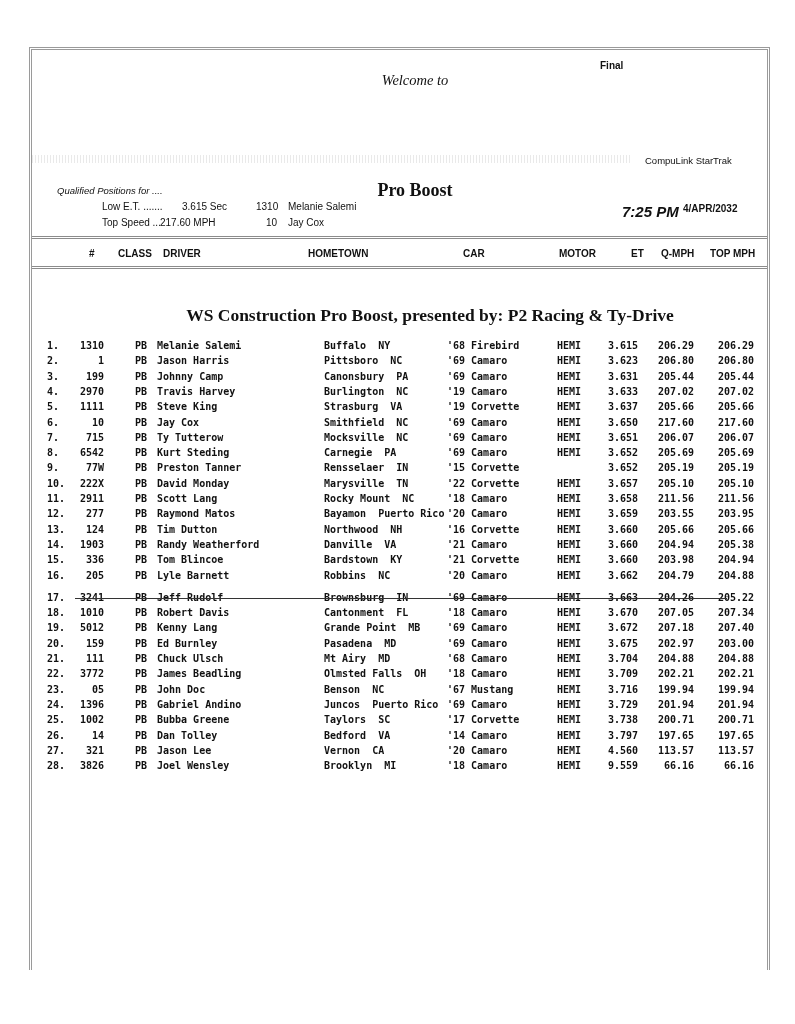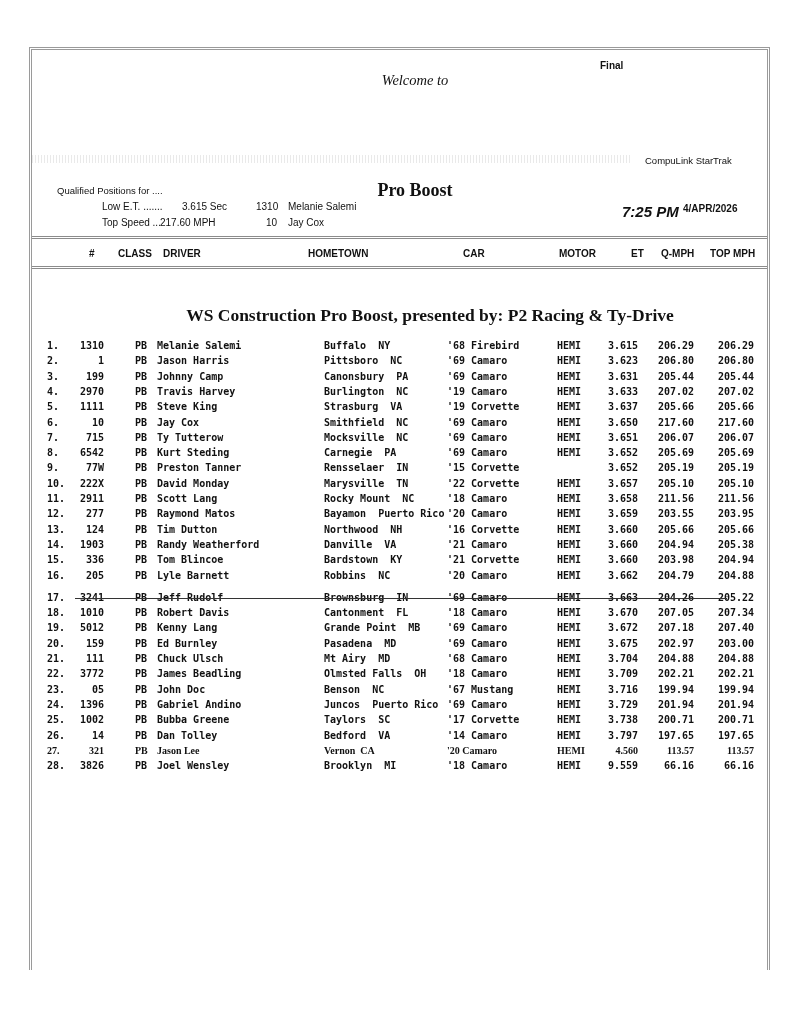--- a/index.html
+++ b/index.html
@@ -12,21 +12,21 @@
   .serif { font-family:"Liberation Serif", "DejaVu Serif", serif; }
   .sans { font-family:"Liberation Sans", "DejaVu Sans", sans-serif; }
   .mono { font-family:"DejaVu Sans Mono", "Liberation Mono", monospace; }
   .final { position:absolute; left:600px; top:60px; font-size:10px; font-weight:bold; }
   .welcome { position:absolute; left:290px; top:72px; width:250px; text-align:center; font-style:italic; font-size:14.5px; line-height:17px; }
   .welcome div { white-space:nowrap; }
   .dither { position:absolute; left:32px; top:155px; width:600px; height:8px;
     background-image:repeating-linear-gradient(90deg, #d8d8d8 0 1px, transparent 1px 3px);
     opacity:0.55; }
   .compulink { position:absolute; left:645px; top:155px; font-size:9.5px; }
-  .qual-label { position:absolute; left:57px; top:185px; font-size:9.5px; }
+  .qual-label { position:absolute; left:57px; top:185px; font-size:9.5px;font-style:italic; }
   .qual-row { position:absolute; left:78px; font-size:10px; white-space:nowrap;padding-left:24px; }
   .qual-row span { display:inline-block; }
   .class-title { position:absolute; left:310px; top:180px; width:210px; text-align:center; font-weight:bold; font-size:18px; }
   .time { position:absolute; left:622px; top:203px; font-size:15px; font-weight:bold;font-style:italic; }
   .date { position:absolute; left:683px; top:203px; font-size:10px; font-weight:bold; }
   .hline { position:absolute; left:32px; width:735px; height:0; border-top:3px double #8c8c8c; }
   .colhead { position:absolute; top:248px; font-size:10px; font-weight:bold; white-space:nowrap; }
   .event-title { position:absolute; left:150px; top:305px; width:560px; text-align:center; font-weight:bold; font-size:17.5px; white-space:nowrap; }
   .row { position:absolute; left:0; width:795px; height:15px; font-size:10px; font-weight:bold; }
   .row span { position:absolute; top:0; white-space:pre; }
@@ -59,21 +59,21 @@
 <div class="qual-label sans">Qualified Positions for ....</div>
 <div class="qual-row sans" style="top:201px">
   <span style="width:80px">Low E.T. .......</span><span style="width:74px">3.615 Sec</span><span style="width:32px">1310</span><span>Melanie Salemi</span>
 </div>
 <div class="qual-row sans" style="top:217px">
   <span style="width:58px">Top Speed ...</span><span style="width:106px">217.60 MPH</span><span style="width:22px">10</span><span>Jay Cox</span>
 </div>
 
 <div class="class-title serif">Pro Boost</div>
 <div class="time sans">7:25 PM</div>
-<div class="date sans">4/APR/2026</div>
+<div class="date sans">4/APR/2032</div>
 
 <div class="hline" style="top:236px"></div>
 <div class="colhead sans" style="left:89px">#</div>
 <div class="colhead sans" style="left:118px">CLASS</div>
 <div class="colhead sans" style="left:163px">DRIVER</div>
 <div class="colhead sans" style="left:308px">HOMETOWN</div>
 <div class="colhead sans" style="left:463px">CAR</div>
 <div class="colhead sans" style="left:559px">MOTOR</div>
 <div class="colhead sans" style="left:631px">ET</div>
 <div class="colhead sans" style="left:661px">Q-MPH</div>
@@ -388,21 +388,21 @@
       <span class="c-num">14</span>
       <span class="c-cls">PB</span>
       <span class="c-drv">Dan Tolley</span>
       <span class="c-town">Bedford  VA</span>
       <span class="c-car">'14 Camaro</span>
       <span class="c-mtr">HEMI</span>
       <span class="c-et">3.797</span>
       <span class="c-q">197.65</span>
       <span class="c-top">197.65</span>
     </div>
-    <div class="row mono" style="top: 744.8px; font-family: Liberation Serif, serif;">
+    <div class="row mono" style="top: 744.8px;">
       <span class="c-pos">27.</span>
       <span class="c-num">321</span>
       <span class="c-cls">PB</span>
       <span class="c-drv">Jason Lee</span>
       <span class="c-town">Vernon  CA</span>
       <span class="c-car">'20 Camaro</span>
       <span class="c-mtr">HEMI</span>
       <span class="c-et">4.560</span>
       <span class="c-q">113.57</span>
       <span class="c-top">113.57</span>

